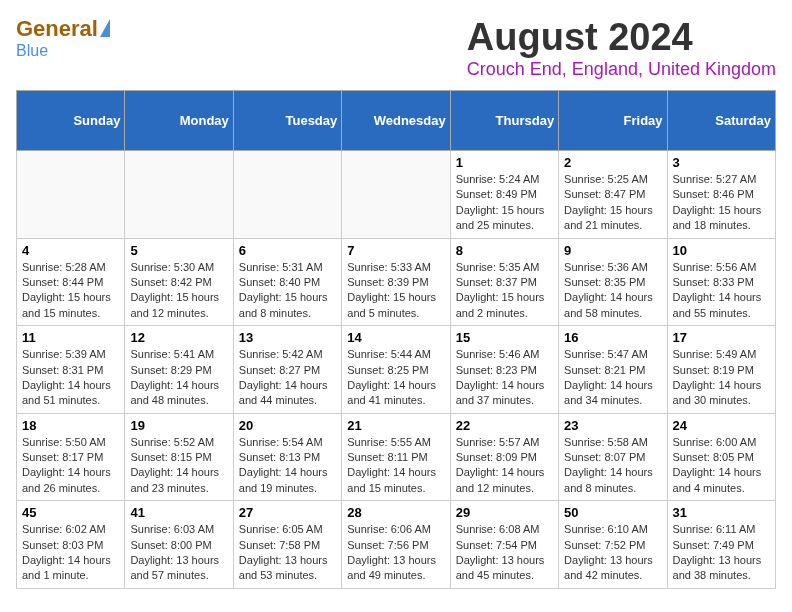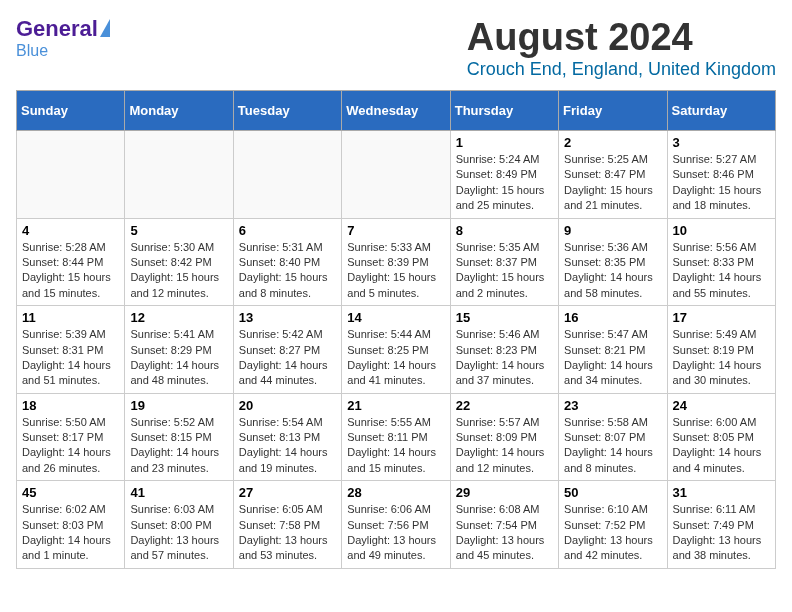--- a/index.html
+++ b/index.html
@@ -21,51 +21,51 @@
       flex-direction: column;
       align-items: flex-start;
     }
     .logo-text {
       display: flex;
       align-items: center;
       font-size: 22px;
       font-weight: bold;
       color: #333;
     }
-    .logo-general { color: #4c1d95; }
+    .logo-general { color: #a16207; }
     .logo-blue { color: #4a90d9; }
     .logo-triangle {
       width: 0; height: 0;
       border-left: 10px solid transparent;
       border-bottom: 18px solid #4a90d9;
       margin-left: 2px;
       margin-bottom: 2px;
     }
     .title-section {
       text-align: left;
     }
     .month-title {
       font-size: 38px;
       font-weight: bold;
       color: #333;
     }
     .location-title {
       font-size: 18px;
-      color: #0369a1;
+      color: #a21caf;
     }
     .calendar-table {
       width: 100%;
       border-collapse: collapse;
       font-size: 11px;
     }
     .calendar-table th {
       background-color: #2a6bbf;
       color: #fff;
-      padding: 12px 4px;
-      text-align: left;
+      padding: 22px 4px;
+      text-align: right;
       font-size: 13px;
       font-weight: bold;
       border: 1px solid #aaa;
     }
     .calendar-table td {
       border: 1px solid #ccc;
       vertical-align: top;
       padding: 4px 5px;
       min-height: 70px;
       width: calc(100% / 7);

